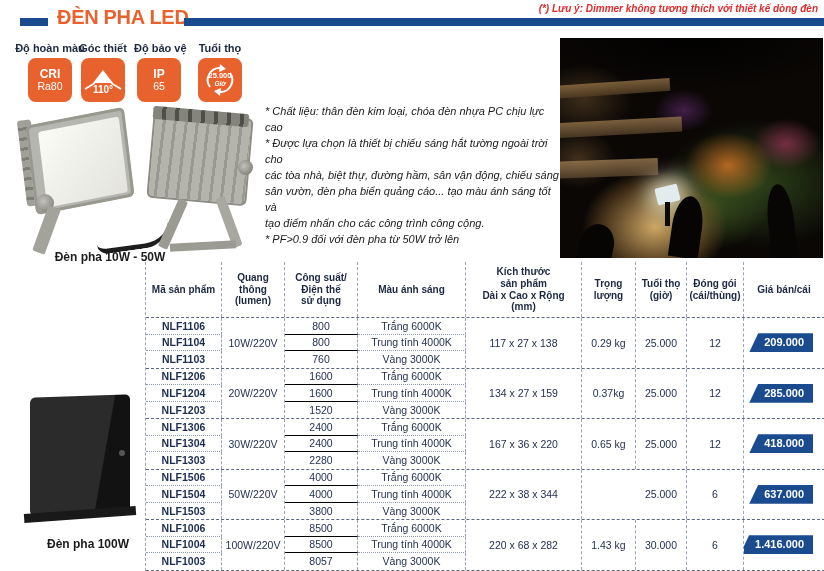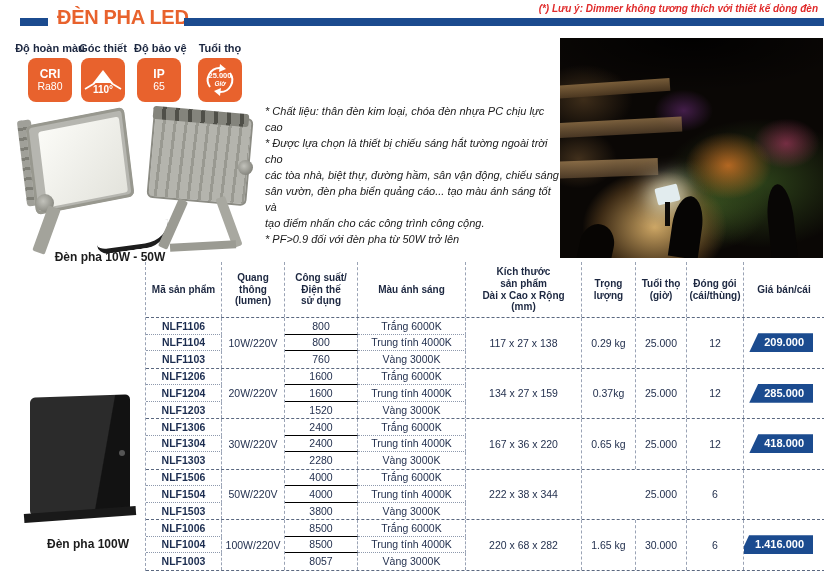--- a/index.html
+++ b/index.html
@@ -291,34 +291,37 @@
           <div class="cell c-code rr1" style="grid-area: 2 / 1;">NLF1504</div>
           <div class="cell c-lumen rr1" style="grid-area: 2 / 3;">4000</div>
           <div class="cell c-color rr1" style="grid-area: 2 / 4;">Trung tính 4000K</div>
           <div class="cell c-code rr2" style="grid-area: 3 / 1;">NLF1503</div>
           <div class="cell c-lumen rr2" style="grid-area: 3 / 3;">3800</div>
           <div class="cell c-color rr2" style="grid-area: 3 / 4;">Vàng 3000K</div>
           <div class="cell c-power" style="grid-area: 1 / 2 / 4;">50W/220V</div>
           <div class="cell c-dims" style="grid-area: 1 / 5 / 4;">222 x 38 x 344</div>
           <div class="cell c-life" style="grid-area: 1 / 7 / 4;">25.000</div>
           <div class="cell c-pack" style="grid-area: 1 / 8 / 4;">6</div>
+          <div class="cell c-price" style="grid-area: 1 / 9 / 4;">
+            <div class="price-badge">637.000</div>
+          </div>
         </div>
         <div class="tgroup">
           <div class="cell c-code rr0" style="grid-area: 1 / 1;">NLF1006</div>
           <div class="cell c-lumen rr0" style="grid-area: 1 / 3;">8500</div>
           <div class="cell c-color rr0" style="grid-area: 1 / 4;">Trắng 6000K</div>
           <div class="cell c-code rr1" style="grid-area: 2 / 1;">NLF1004</div>
           <div class="cell c-lumen rr1" style="grid-area: 2 / 3;">8500</div>
           <div class="cell c-color rr1" style="grid-area: 2 / 4;">Trung tính 4000K</div>
           <div class="cell c-code rr2" style="grid-area: 3 / 1;">NLF1003</div>
           <div class="cell c-lumen rr2" style="grid-area: 3 / 3;">8057</div>
           <div class="cell c-color rr2" style="grid-area: 3 / 4;">Vàng 3000K</div>
           <div class="cell c-power" style="grid-area: 1 / 2 / 4;">100W/220V</div>
           <div class="cell c-dims" style="grid-area: 1 / 5 / 4;">220 x 68 x 282</div>
-          <div class="cell c-weight" style="grid-area: 1 / 6 / 4;">1.65 kg</div>
+          <div class="cell c-weight" style="grid-area: 1 / 6 / 4;">1.43 kg</div>
           <div class="cell c-life" style="grid-area: 1 / 7 / 4;">30.000</div>
           <div class="cell c-pack" style="grid-area: 1 / 8 / 4;">6</div>
           <div class="cell c-price" style="grid-area: 1 / 9 / 4;">
             <div class="price-badge">1.416.000</div>
           </div>
         </div>
       </div>
   </div>
 
 </div>

